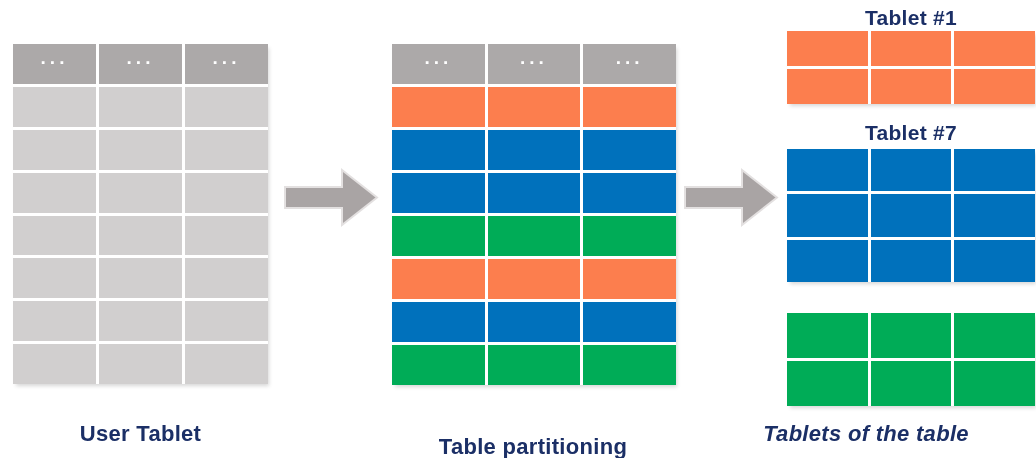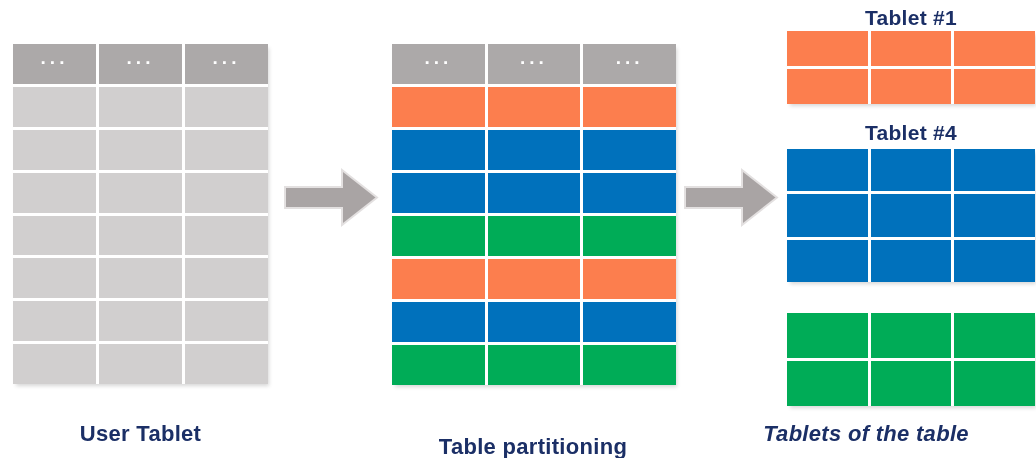--- a/index.html
+++ b/index.html
@@ -136,21 +136,21 @@
   <div id="tablet-1-title" class="tablet-title">Tablet #1</div>
   <div id="tablet-1-table" class="grid-table" style="grid-template-columns: repeat(3, 1fr);">
       <div class="cell" style="background: rgb(252, 126, 78);"></div>
       <div class="cell" style="background: rgb(252, 126, 78);"></div>
       <div class="cell" style="background: rgb(252, 126, 78);"></div>
       <div class="cell" style="background: rgb(252, 126, 78);"></div>
       <div class="cell" style="background: rgb(252, 126, 78);"></div>
       <div class="cell" style="background: rgb(252, 126, 78);"></div>
     </div>
 
-  <div id="tablet-2-title" class="tablet-title">Tablet #4</div>
+  <div id="tablet-2-title" class="tablet-title">Tablet #7</div>
   <div id="tablet-2-table" class="grid-table" style="grid-template-columns: repeat(3, 1fr);">
       <div class="cell" style="background: rgb(0, 113, 188);"></div>
       <div class="cell" style="background: rgb(0, 113, 188);"></div>
       <div class="cell" style="background: rgb(0, 113, 188);"></div>
       <div class="cell" style="background: rgb(0, 113, 188);"></div>
       <div class="cell" style="background: rgb(0, 113, 188);"></div>
       <div class="cell" style="background: rgb(0, 113, 188);"></div>
       <div class="cell" style="background: rgb(0, 113, 188);"></div>
       <div class="cell" style="background: rgb(0, 113, 188);"></div>
       <div class="cell" style="background: rgb(0, 113, 188);"></div>

